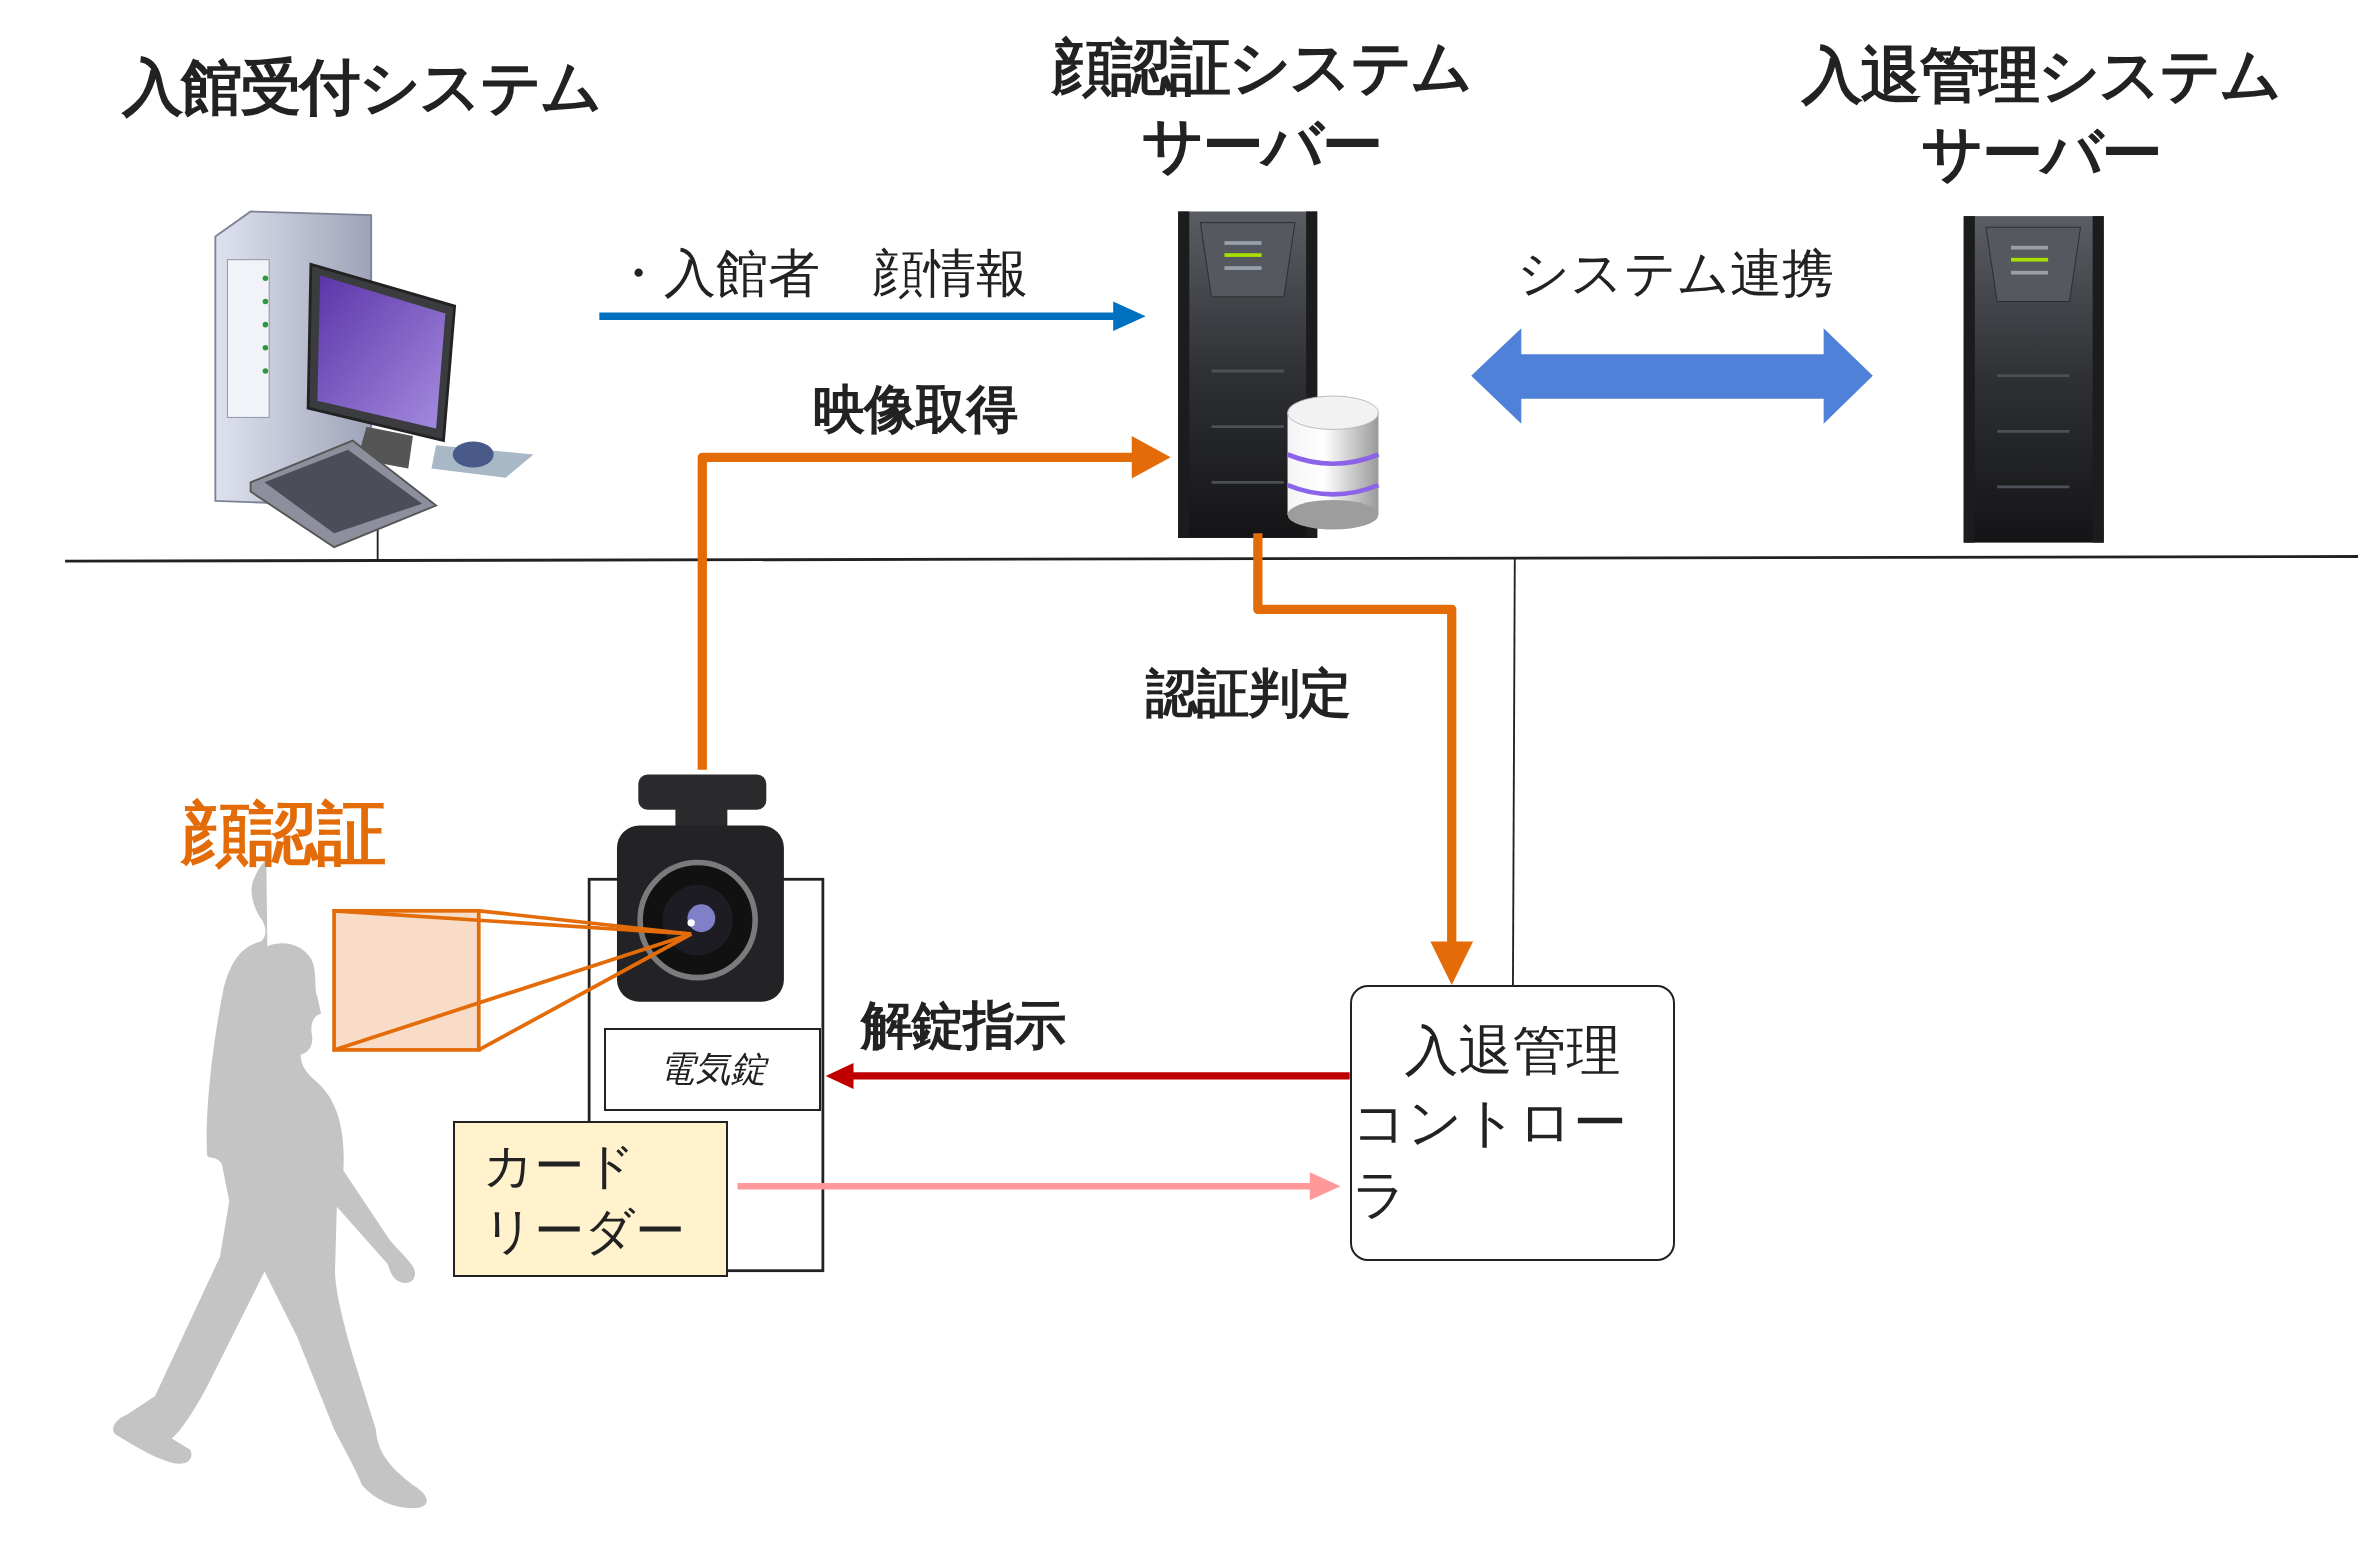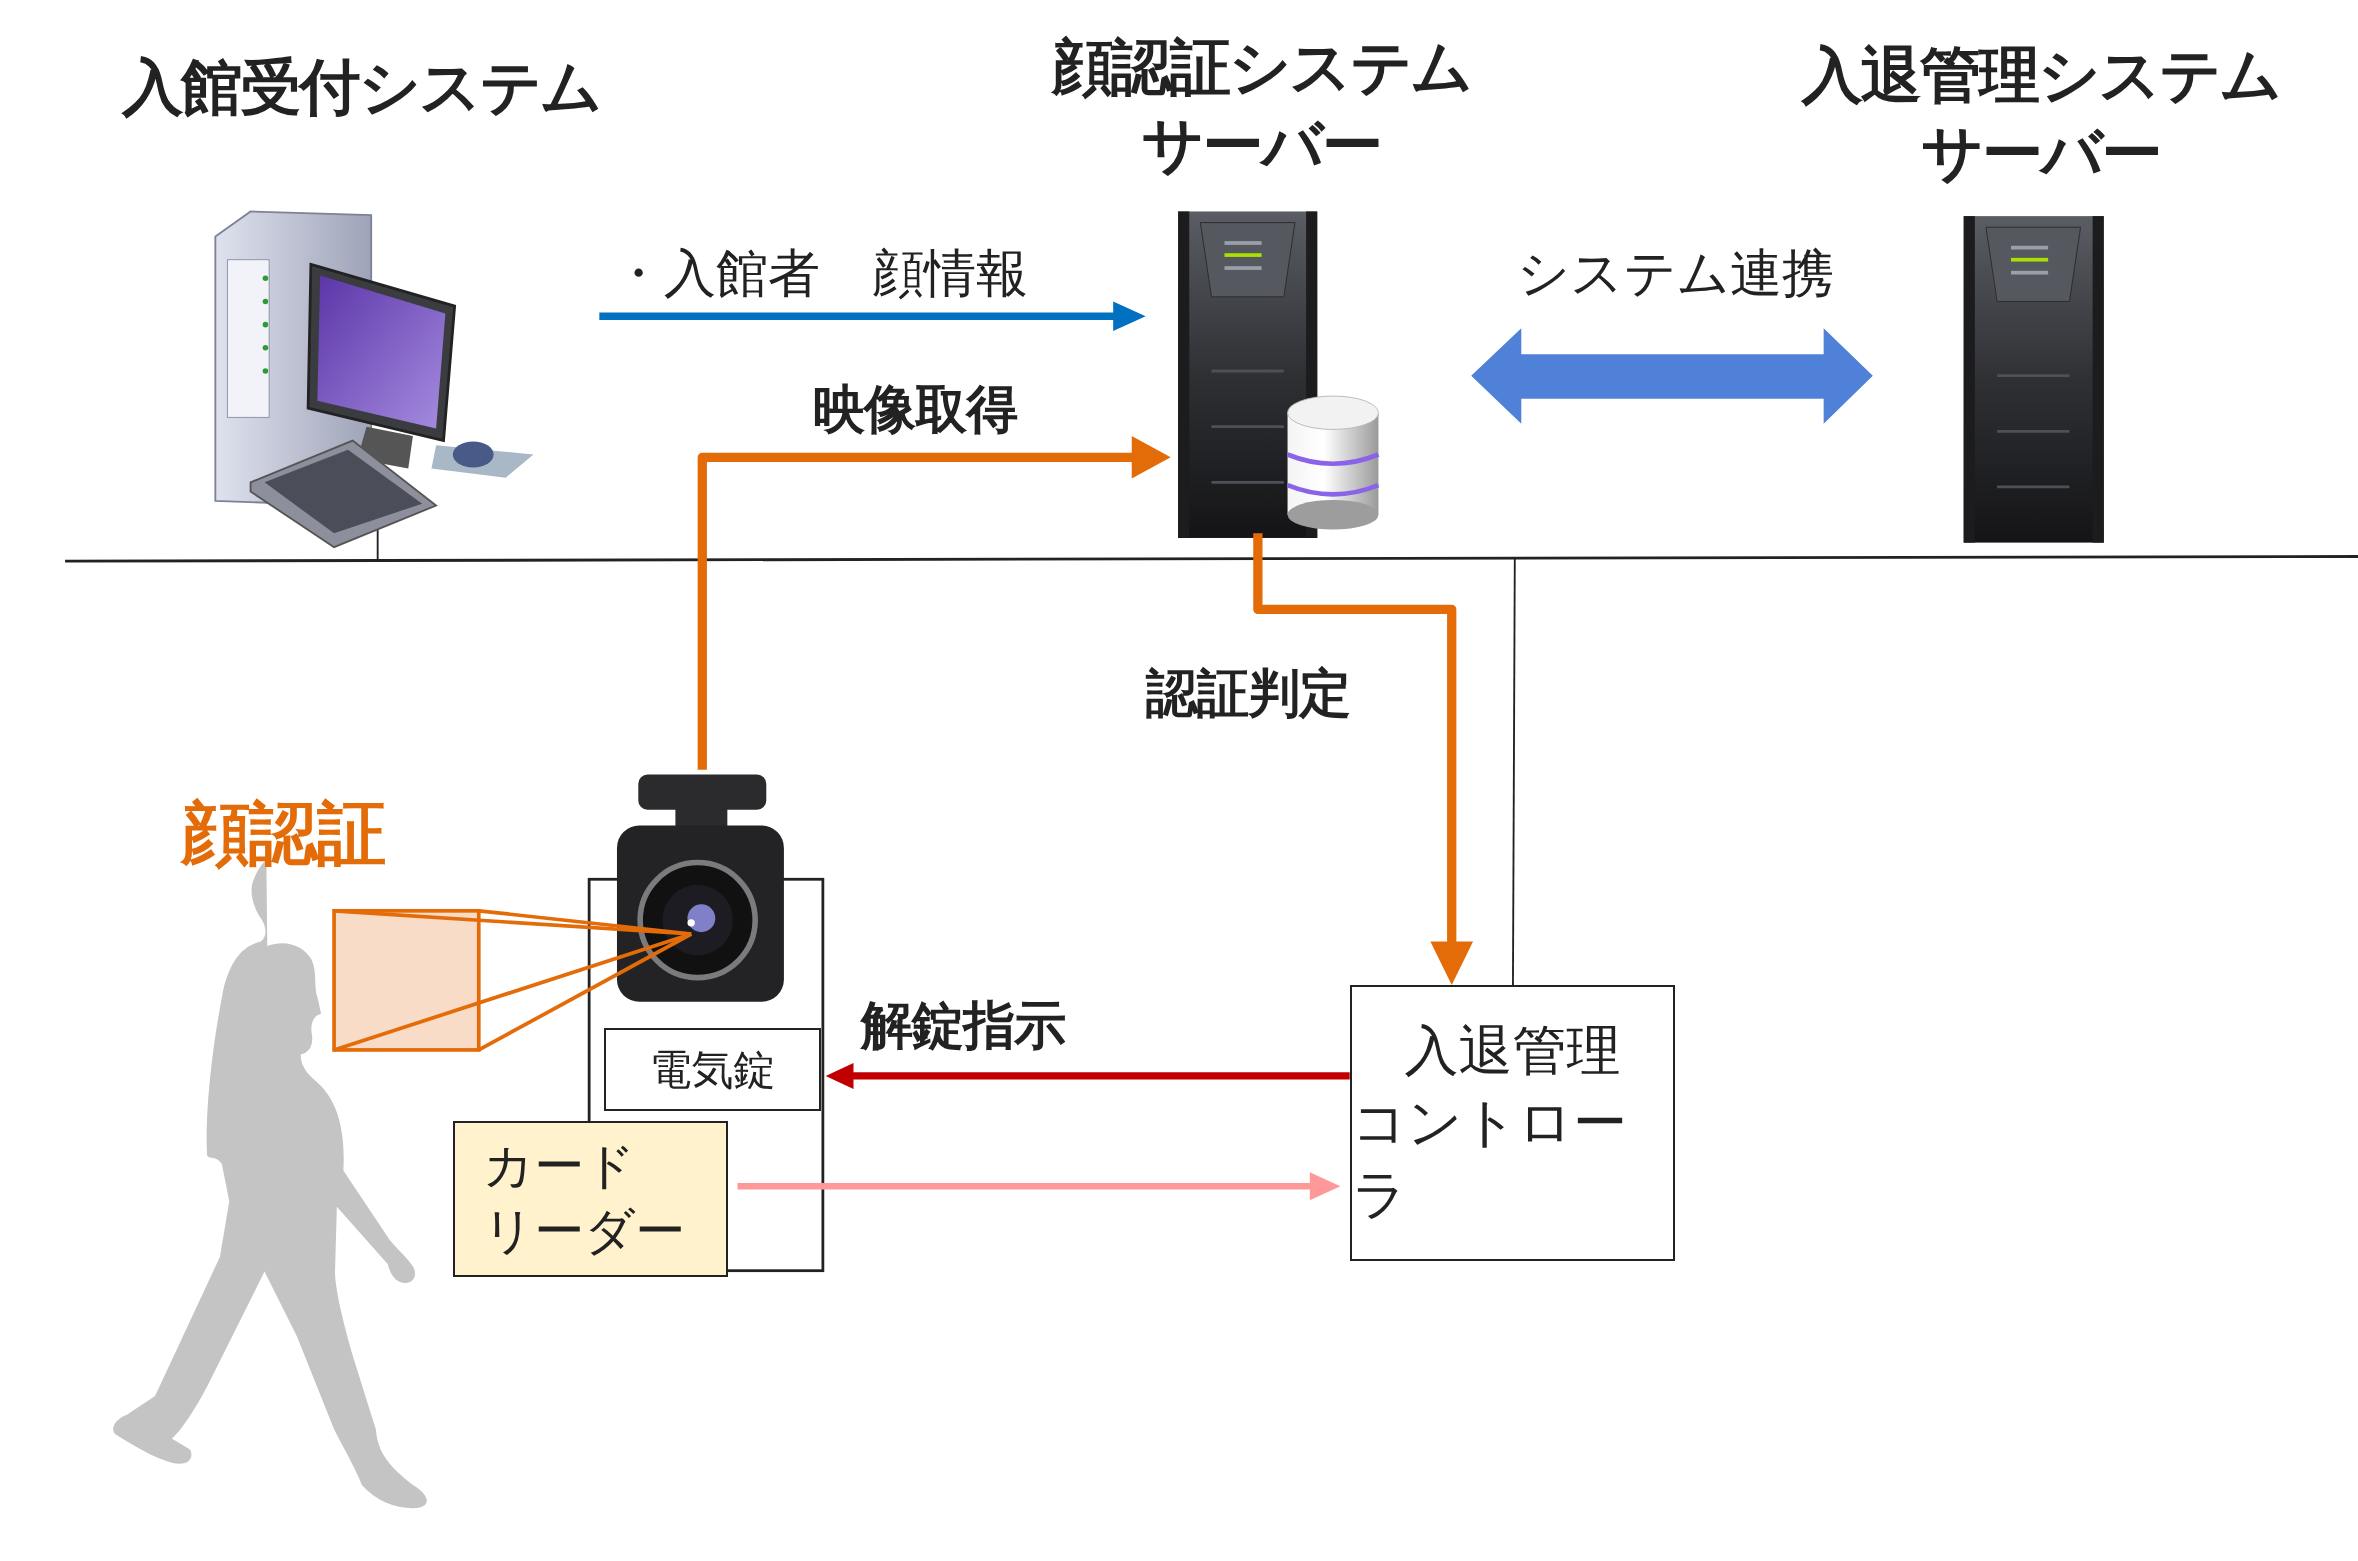--- a/index.html
+++ b/index.html
@@ -164,25 +164,25 @@
 
 <div class="abs label" style="left:612px; top:239px;">・入館者　顔情報</div>
 <div class="abs label" style="left:1517px; top:239px;">システム連携</div>
 <div class="abs label-bold" style="left:813px; top:375px;">映像取得</div>
 <div class="abs label-bold" style="left:1146px; top:659px;">認証判定</div>
 <div class="abs label-bold" style="left:861px; top:991px;">解錠指示</div>
 
 <div class="abs" style="left:165px; top:788px; font-size:69px; font-weight:bold; color:#E36C09; white-space:nowrap; letter-spacing:-0.9px;margin-left:16px;">顔認証</div>
 
 <div class="box" style="left:604px; top:1028px; width:217px; height:83px; display:flex; align-items:center; justify-content:center;">
-  <span style="font-size:42px;">電気錠</span>
+  <span style="font-size:36px;font-style:italic;">電気錠</span>
 </div>
 
 <div class="box" style="left:453px; top:1121px; width:275px; height:156px; background:#FFF2CC; padding:11px 12px 0 28px; line-height:65px;">
   <div style="font-size:50px;">カード</div>
   <div style="font-size:50px;">リーダー</div>
 </div>
 
-<div class="box" style="left:1350px; top:985px; width:325px; height:276px; display:flex; flex-direction:column; align-items:center; justify-content:center; line-height:72px;">
+<div class="box" style="left:1350px; top:985px; width:325px; height:276px; display:flex; flex-direction:column; align-items:center; justify-content:center; line-height:72px;border-radius:18px;">
   <div style="font-size:54px;">入退管理</div>
   <div style="font-size:54px;">コントローラ</div>
 </div>
 
 
 </body></html>

